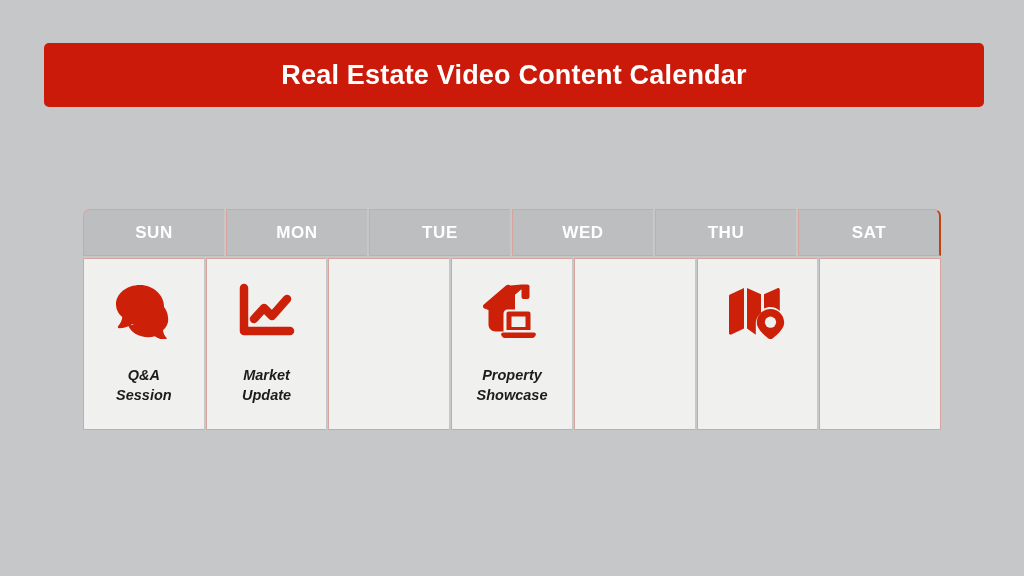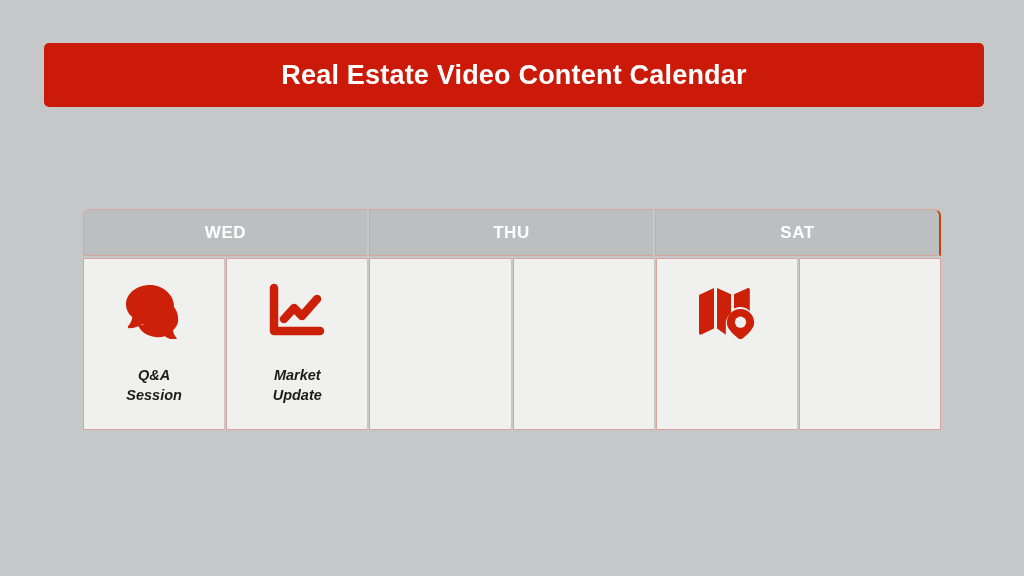--- a/index.html
+++ b/index.html
@@ -136,20 +136,29 @@
 <body>
 
 <div class="title-banner">
   <div class="title-text">Real Estate Video Content Calendar</div>
 </div>
 
 <div class="calendar">
 
   <div class="cal-row head-row">
     <div class="head-cell">
+      <span class="head-label">SUN</span>
+    </div>
+    <div class="head-cell">
+      <span class="head-label">MON</span>
+    </div>
+    <div class="head-cell">
+      <span class="head-label">TUE</span>
+    </div>
+    <div class="head-cell">
       <span class="head-label">WED</span>
     </div>
     <div class="head-cell">
       <span class="head-label">THU</span>
     </div>
     <div class="head-cell">
       <span class="head-label">SAT</span>
     </div>
   </div>
 
@@ -179,20 +188,33 @@
       </div>
       <div class="cell-label">Market
 Update</div>
     </div>
 
     <div class="day-cell empty-cell">
       <div class="icon-wrap"></div>
       <div class="cell-label"></div>
     </div>
 
+    <div class="day-cell">
+      <div class="icon-wrap">
+        <svg width="62" height="56" viewBox="0 0 62 56">
+          <g fill="#cc2009">
+            <path d="M29.5 2.5 C28.2 1.4 26.3 1.4 25.0 2.5 L2.8 21.4 C1.4 22.6 1.8 24.9 3.5 25.5 L7.5 26.9 L7.5 41.5 C7.5 45.4 10.6 48.5 14.5 48.5 L22.5 48.5 L22.5 30.5 C22.5 28.3 24.3 26.5 26.5 26.5 L34.0 26.5 L34.0 11.8 L40.5 6.2 L40.5 14.0 C40.5 15.1 41.4 16.0 42.5 16.0 L46.5 16.0 C47.6 16.0 48.5 15.1 48.5 14.0 L48.5 3.5 C48.5 2.4 47.6 1.5 46.5 1.5 L40.5 1.5 Z"></path>
+            <path d="M27.5 28.5 C26.4 28.5 25.5 29.4 25.5 30.5 L25.5 47.0 L49.5 47.0 L49.5 30.5 C49.5 29.4 48.6 28.5 47.5 28.5 Z M30.5 33.5 L44.5 33.5 L44.5 44.0 L30.5 44.0 Z"></path>
+            <path d="M22.0 49.5 C21.0 49.5 20.2 50.3 20.2 51.3 C20.2 53.3 21.9 55.0 23.9 55.0 L51.1 55.0 C53.1 55.0 54.8 53.3 54.8 51.3 C54.8 50.3 54.0 49.5 53.0 49.5 Z"></path>
+          </g>
+        </svg>
+      </div>
+      <div class="cell-label">Property
+Showcase</div>
+    </div>
 
     <div class="day-cell empty-cell">
       <div class="icon-wrap"></div>
       <div class="cell-label"></div>
     </div>
 
     <div class="day-cell">
       <div class="icon-wrap">
         <svg width="60" height="56" viewBox="0 0 60 56">
           <g fill="#cc2009">

